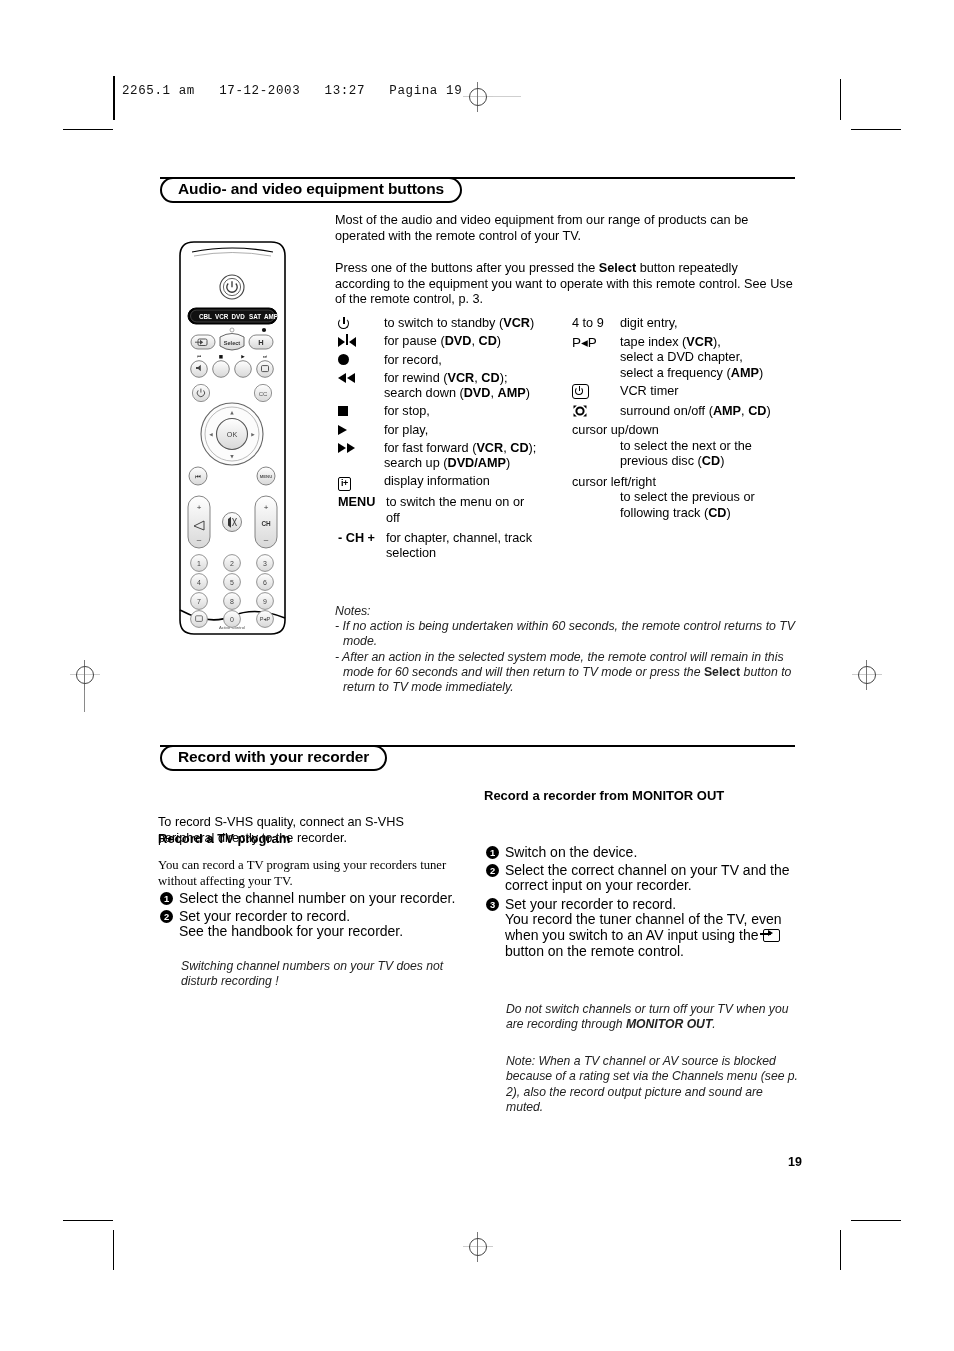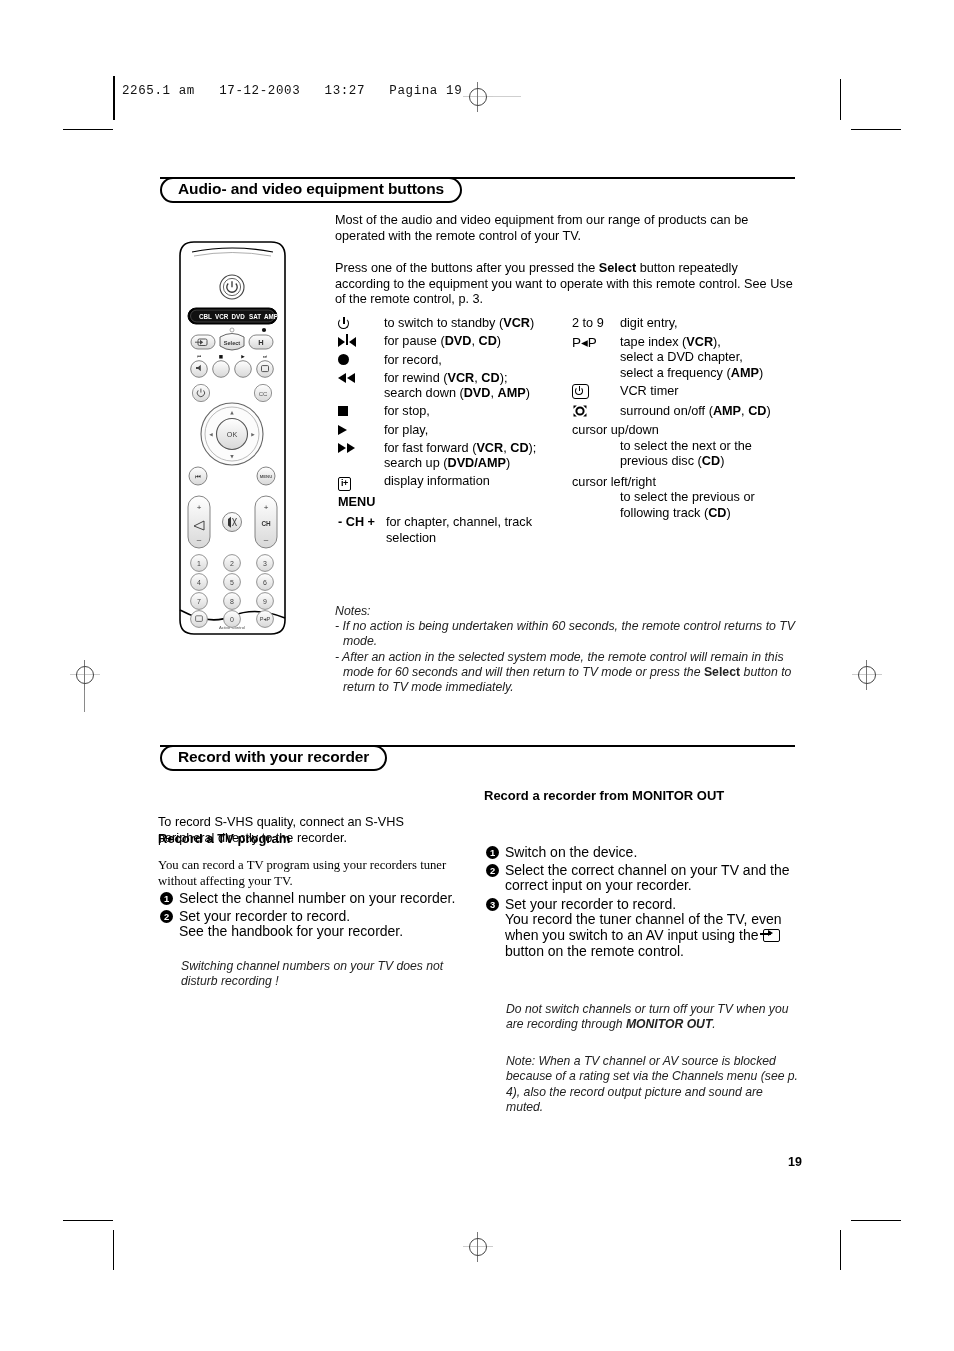--- a/index.html
+++ b/index.html
@@ -481,35 +481,36 @@
       <div class="defkey">
         <span class="g g-info">i+</span>
       </div>
       <div class="defval">display information</div>
     </div>
 
     <div class="defrow" style="margin-top:4px;">
       <div class="defkey" style="width:48px;">
         <span class="keylabel">MENU</span>
       </div>
+      <div class="defval" style="width:194px;">to switch the menu on or<br>off</div>
     </div>
 
     <div class="defrow" style="margin-top:4px;">
       <div class="defkey" style="width:48px;">
         <span class="keylabel">- CH +</span>
       </div>
       <div class="defval" style="width:194px;">for chapter, channel, track<br>selection</div>
     </div>
   </div>
 
   <div class="deflist col-right" style="left:572px; top:316px; width:230px;">
 
     <div class="defrow">
       <div class="defkey" style="width:48px;">
-        <span class="keylabel small">2 to 9</span>
+        <span class="keylabel small">4 to 9</span>
       </div>
       <div class="defval" style="width:176px;">digit entry,</div>
     </div>
 
     <div class="defrow" style="margin-top:3px;">
       <div class="defkey" style="width:48px;">
         <span class="keylabel small" style="font-size:13.5px;">P◂P</span>
       </div>
       <div class="defval" style="width:176px;">tape index (<b>VCR</b>),<br>select a DVD chapter,<br>select a frequency (<b>AMP</b>)</div>
     </div>
@@ -610,18 +611,18 @@
     </div>
   </div>
 
   <div class="txt ital" style="left:506px; top:1002px; width:292px; font-size:12.2px; line-height:15.4px;">
     <p>
       <span>Do not switch channels or turn off your TV when you are recording through </span><b>MONITOR OUT</b><span>.</span>
     </p>
   </div>
 
   <div class="txt ital" style="left:506px; top:1054px; width:294px; font-size:12.2px; line-height:15.4px;">
-    <p>Note: When a TV channel or AV source is blocked because of a rating set via the Channels menu (see p. 4), also the record output picture and sound are muted.</p>
+    <p>Note: When a TV channel or AV source is blocked because of a rating set via the Channels menu (see p. 2), also the record output picture and sound are muted.</p>
   </div>
 
   <div class="pagenum">19</div>
 
 </div>
 
 </body></html>

